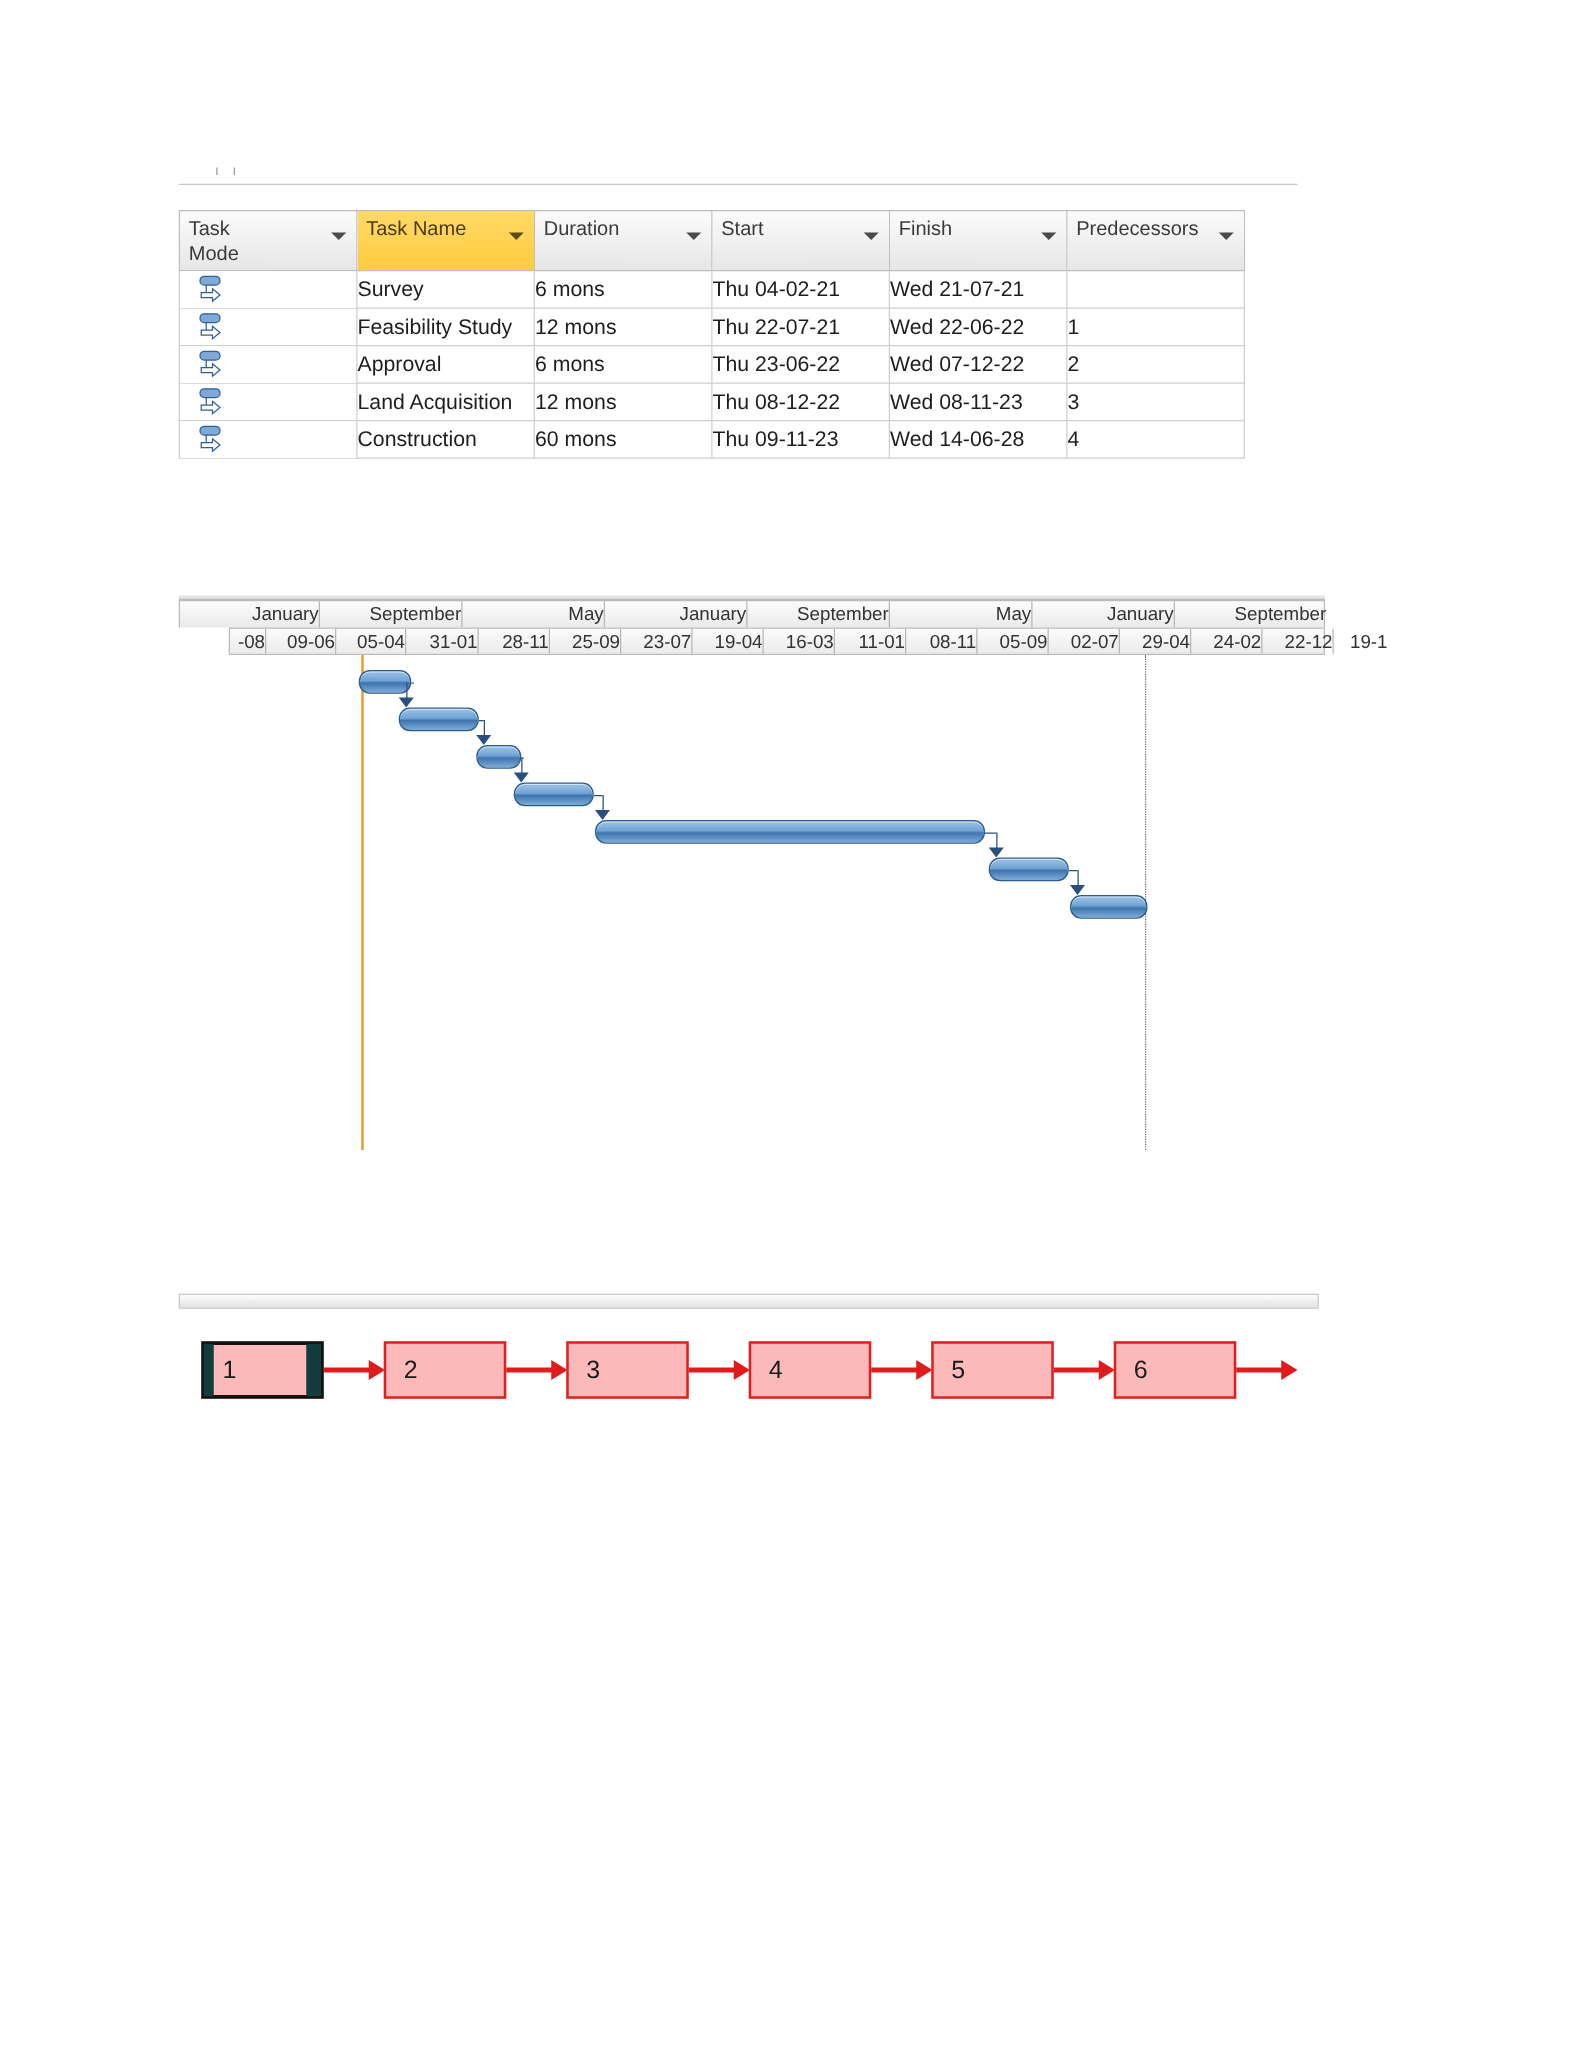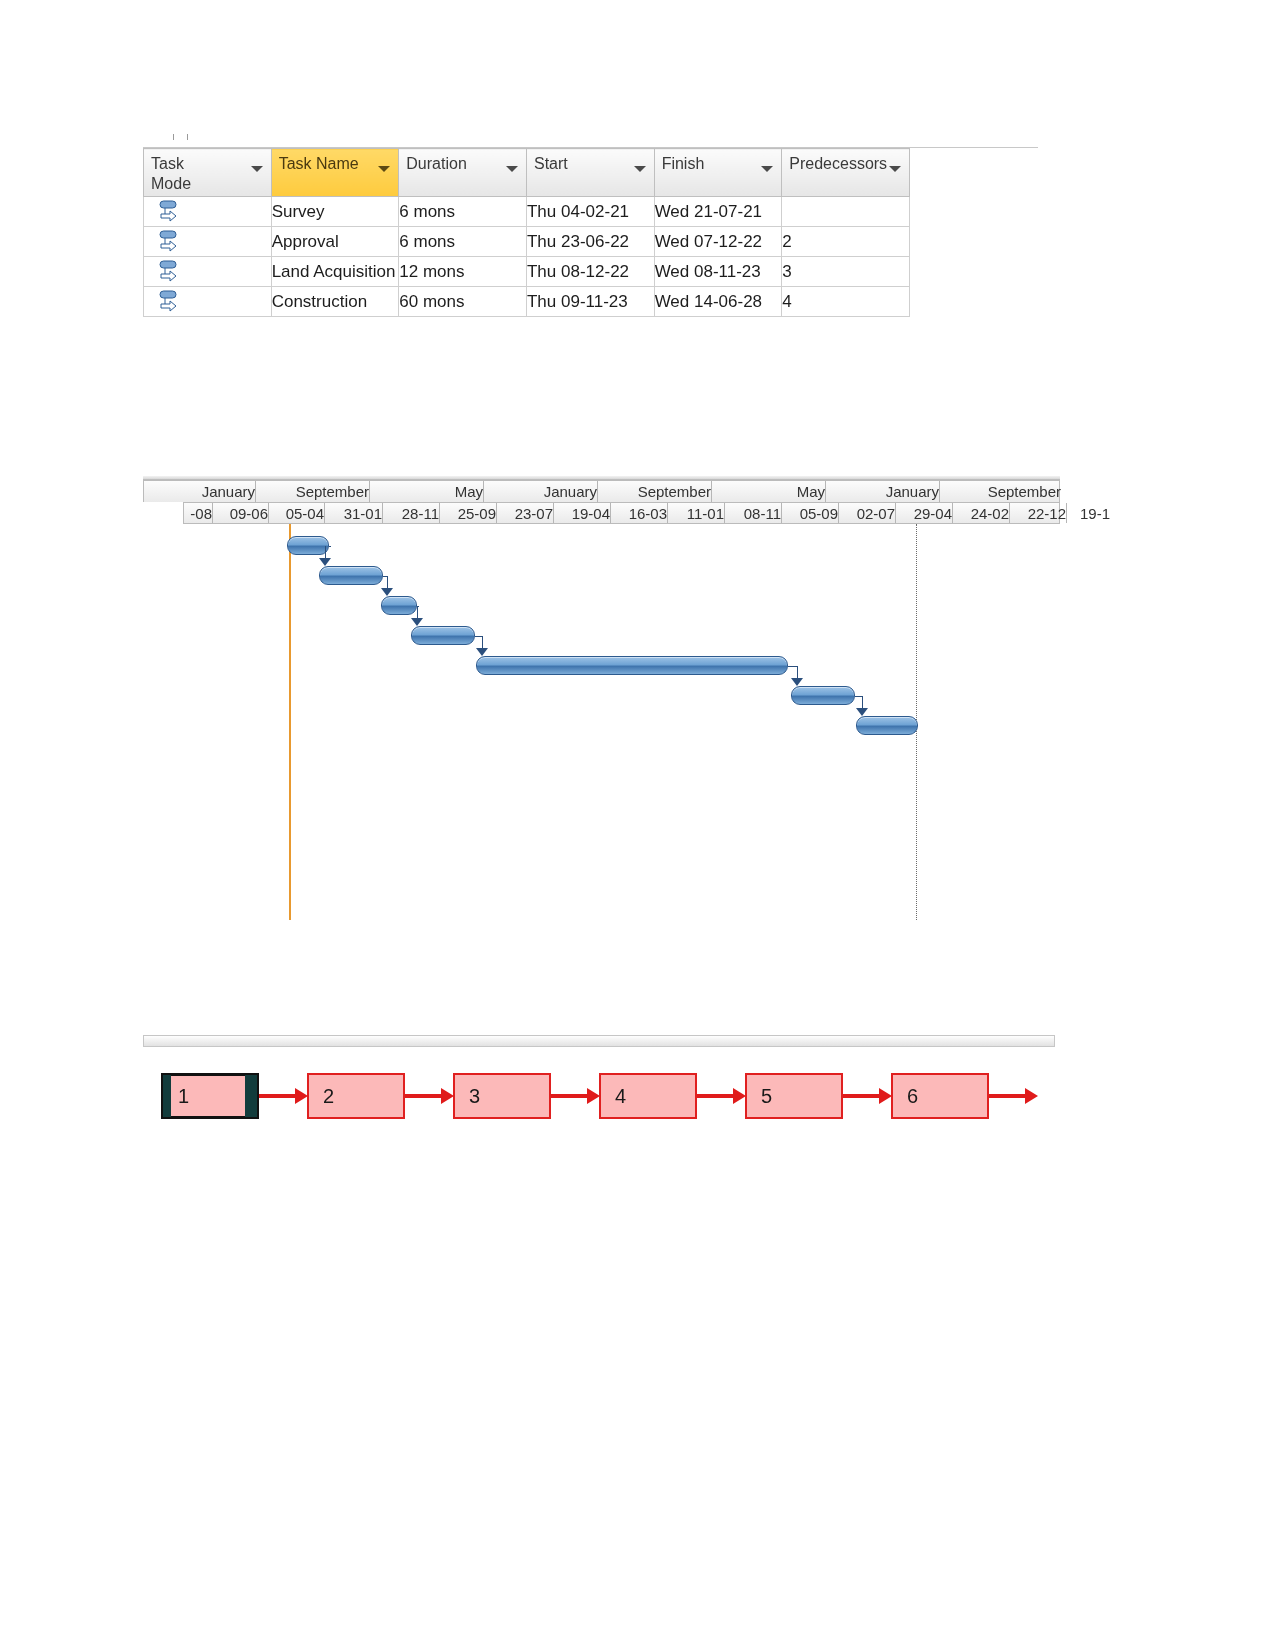--- a/index.html
+++ b/index.html
@@ -11,21 +11,21 @@
     position:relative;
     overflow:hidden;
   }
 
   
   #task-table-wrap { position:absolute; left:143px; top:140px; width:895px; }
   .tt-topstrip { height:8px; border-bottom:1px solid #c8c8c8; background:#fff; position:relative;}
   .tt-topstrip:after{content:"";position:absolute;left:30px;top:-6px;width:1px;height:6px;background:#9a9a9a;}
   .tt-topstrip:before{content:"";position:absolute;left:44px;top:-6px;width:1px;height:6px;background:#9a9a9a;}
 
-  table.tt { border-collapse:collapse; width:767px; table-layout:fixed; }
+  table.tt { border-collapse:collapse; width:853px; table-layout:fixed;margin-top:20px; }
   table.tt th, table.tt td { border:1px solid #cfcfcf; padding:0; }
 
   thead.tt-head th {
     height:48px;
     background:linear-gradient(#fbfbfb,#e6e6e6);
     vertical-align:top;
     font-weight:normal;
     font-size:16px;
     color:#3a3a3a;
     text-align:left;
@@ -141,20 +141,34 @@
                 <rect x="2" y="1" width="16" height="7" rx="3.5" fill="#7fa9d6" stroke="#2f5f96"></rect>
                 <path d="M7 8 L7 14" stroke="#2f5f96" fill="none"></path>
                 <path d="M3 14 h9 v-3 l6 5 -6 5 v-3 H3 z" fill="#ffffff" stroke="#2f5f96"></path>
               </svg></span>
           </td>
           <td class="c-name">Survey</td>
           <td class="c-dur">6 mons</td>
           <td class="c-start">Thu 04-02-21</td>
           <td class="c-fin">Wed 21-07-21</td>
           <td class="c-pred"></td>
+        </tr>
+        <tr>
+          <td class="c-mode">
+            <span class="mode-icon"><svg width="24" height="25" viewBox="0 0 24 25">
+                <rect x="2" y="1" width="16" height="7" rx="3.5" fill="#7fa9d6" stroke="#2f5f96"></rect>
+                <path d="M7 8 L7 14" stroke="#2f5f96" fill="none"></path>
+                <path d="M3 14 h9 v-3 l6 5 -6 5 v-3 H3 z" fill="#ffffff" stroke="#2f5f96"></path>
+              </svg></span>
+          </td>
+          <td class="c-name">Feasibility Study</td>
+          <td class="c-dur">12 mons</td>
+          <td class="c-start">Thu 22-07-21</td>
+          <td class="c-fin">Wed 22-06-22</td>
+          <td class="c-pred">1</td>
         </tr>
         <tr>
           <td class="c-mode">
             <span class="mode-icon"><svg width="24" height="25" viewBox="0 0 24 25">
                 <rect x="2" y="1" width="16" height="7" rx="3.5" fill="#7fa9d6" stroke="#2f5f96"></rect>
                 <path d="M7 8 L7 14" stroke="#2f5f96" fill="none"></path>
                 <path d="M3 14 h9 v-3 l6 5 -6 5 v-3 H3 z" fill="#ffffff" stroke="#2f5f96"></path>
               </svg></span>
           </td>
           <td class="c-name">Approval</td>

